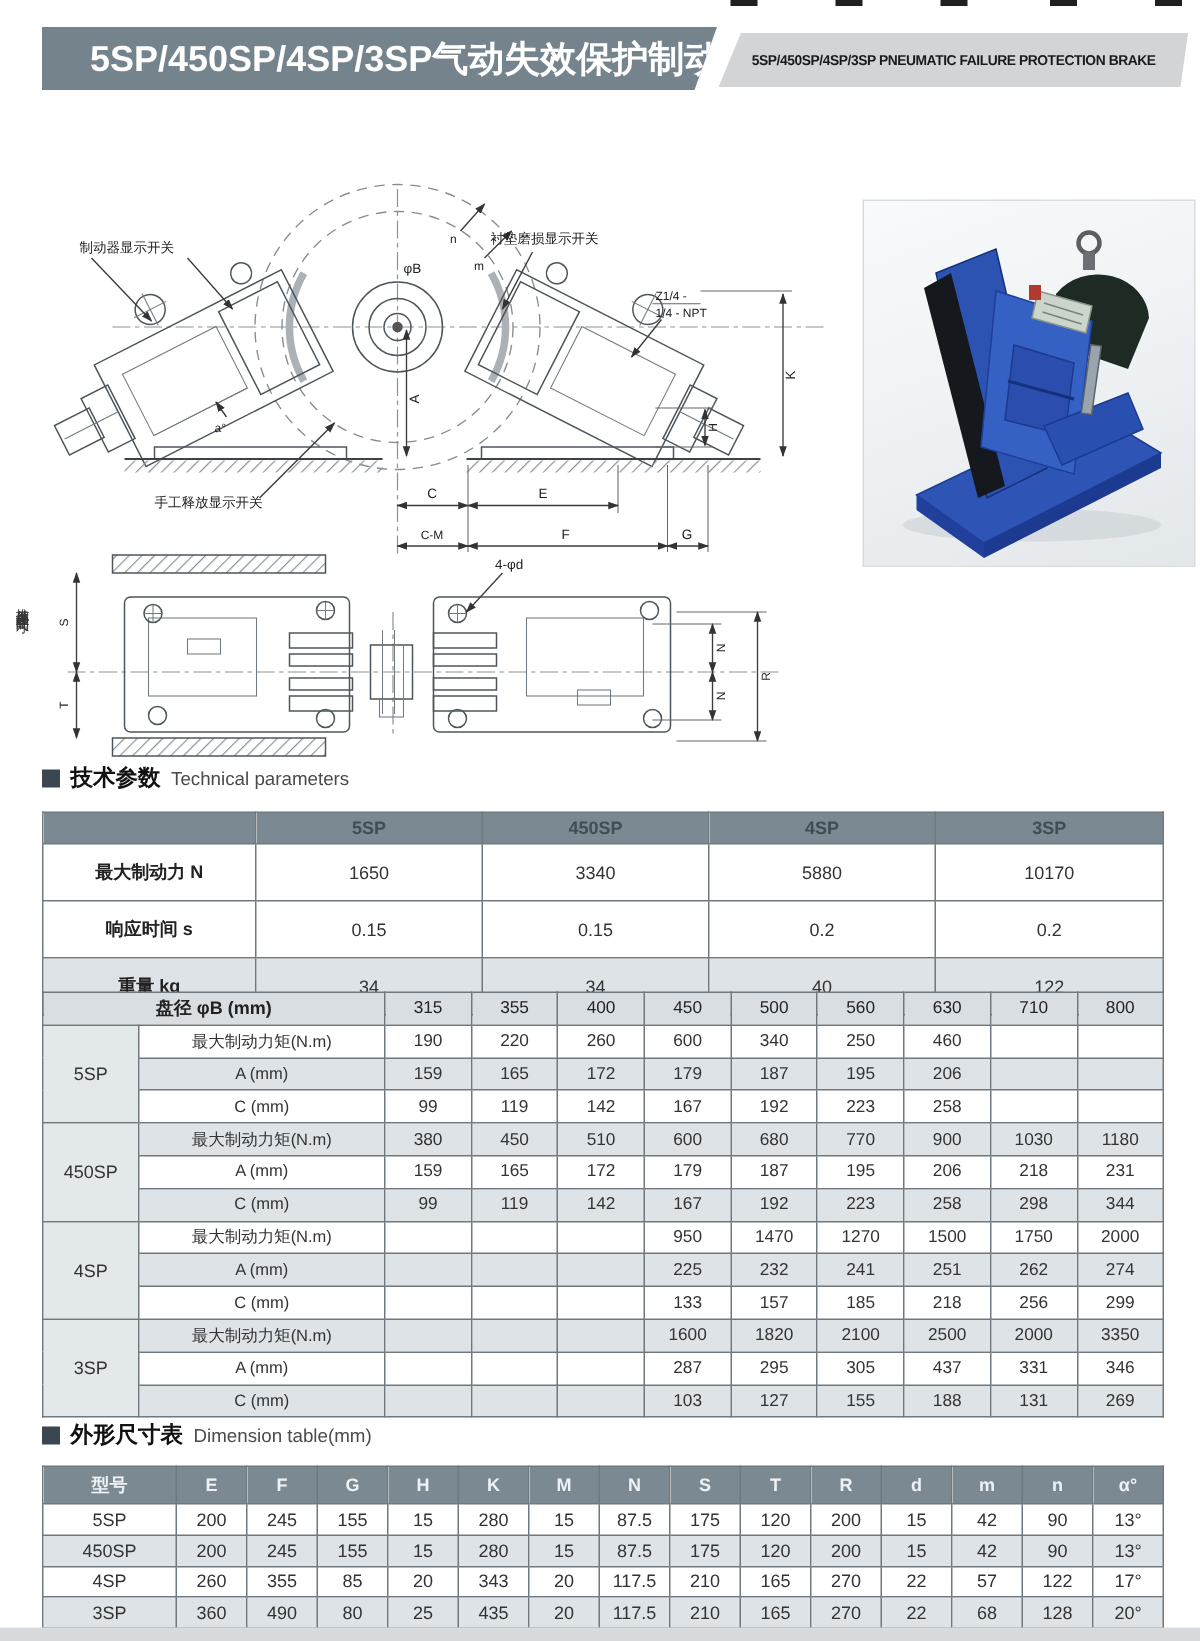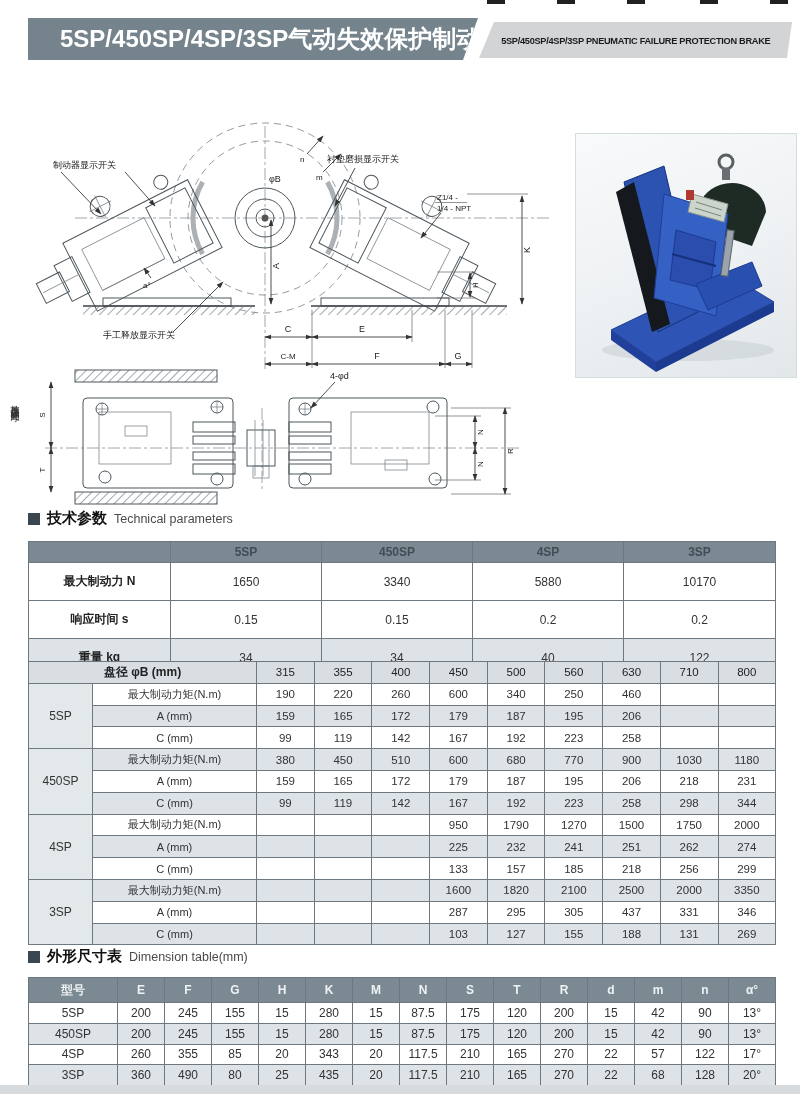--- a/index.html
+++ b/index.html
@@ -432,21 +432,21 @@
           <td>298</td>
           <td>344</td>
         </tr>
         <tr>
           <td class="model" rowspan="3">4SP</td>
           <td class="plabel">最大制动力矩(N.m)</td>
           <td></td>
           <td></td>
           <td></td>
           <td>950</td>
-          <td>1790</td>
+          <td>1470</td>
           <td>1270</td>
           <td>1500</td>
           <td>1750</td>
           <td>2000</td>
         </tr>
         <tr class="shade">
           <td class="plabel">A (mm)</td>
           <td></td>
           <td></td>
           <td></td>

